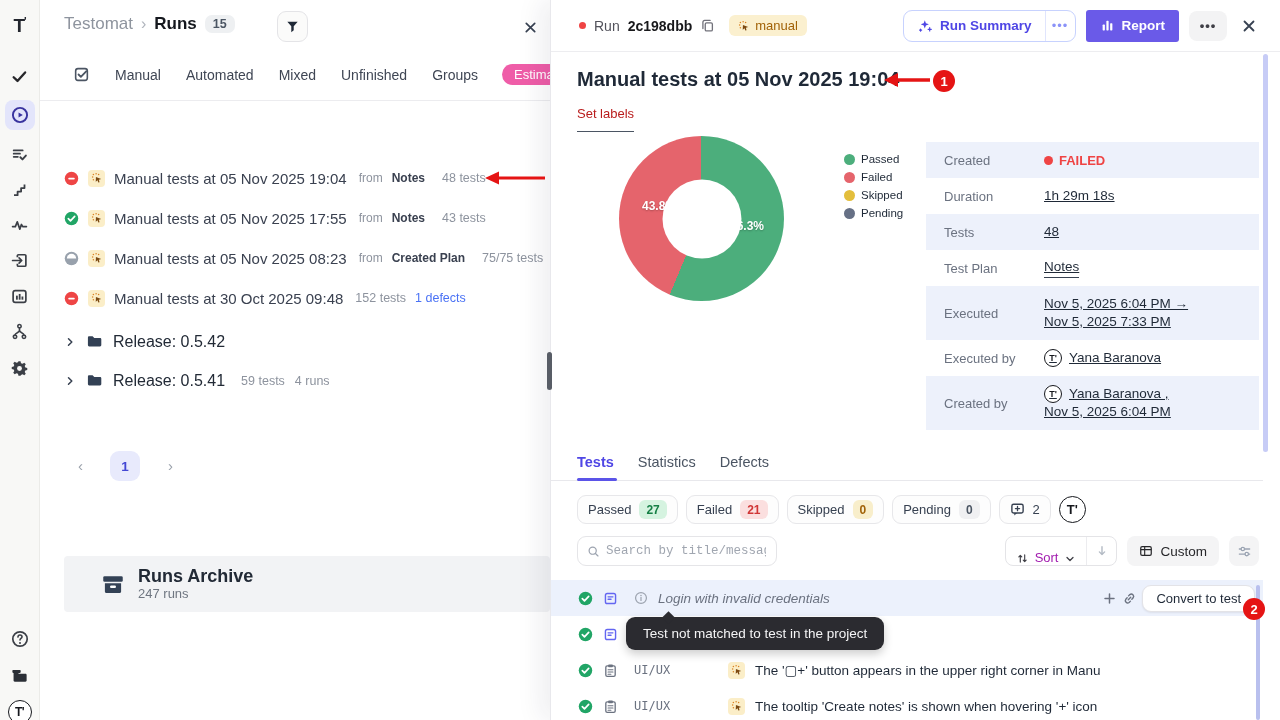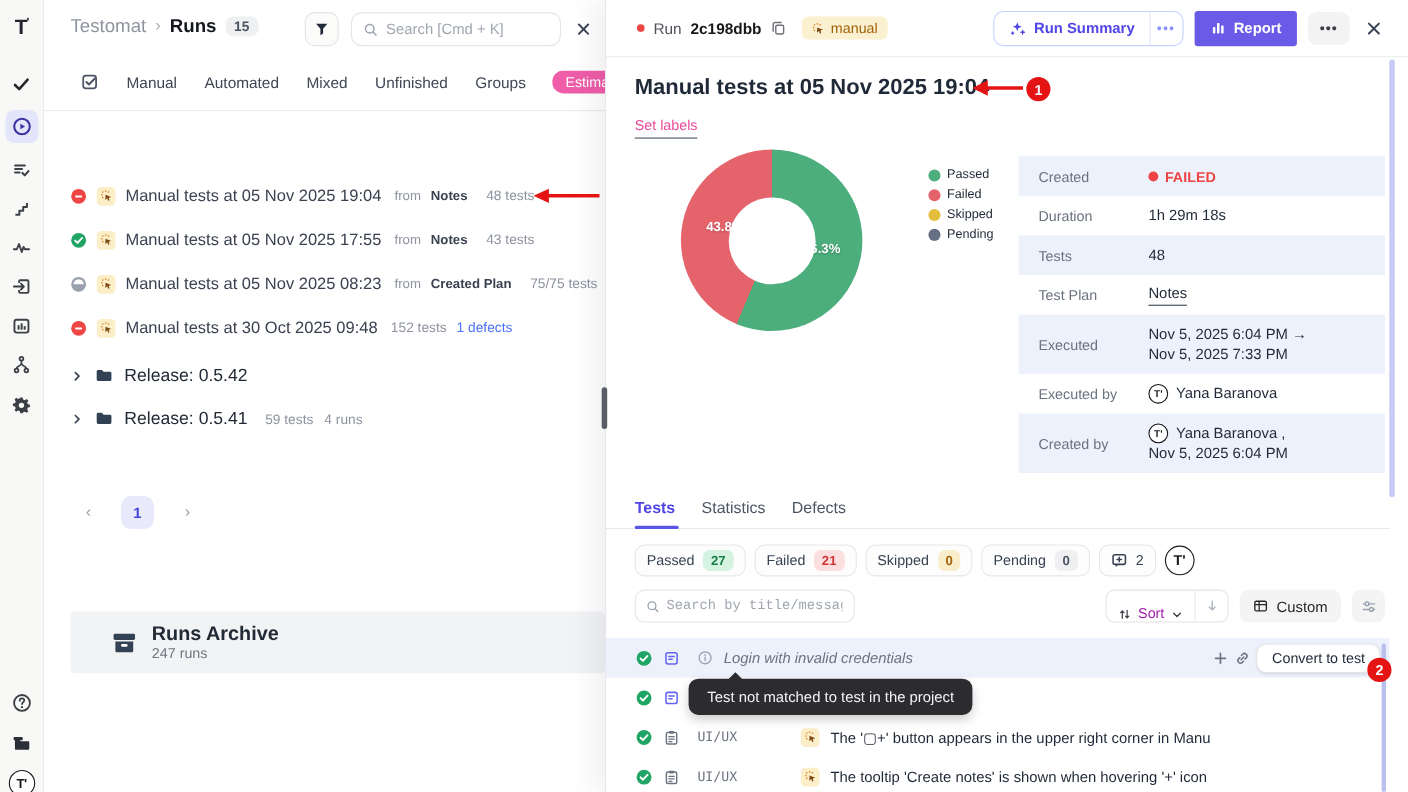--- a/index.html
+++ b/index.html
@@ -68,36 +68,36 @@
   .run-id{font-size:14px;font-weight:700;color:#18181b;}
   .type-badge{display:flex;align-items:center;gap:5px;background:#fbf0cf;border-radius:6px;padding:3px 9px;font-size:13px;color:#a16207;margin-left:6px;}
   .rp-h-right{margin-left:auto;display:flex;align-items:center;gap:10px;}
   .summary-split{display:flex;align-items:stretch;height:32px;border:1px solid #c7d2fe;border-radius:9px;background:#fff;overflow:hidden;}
   .summary-main{display:flex;align-items:center;gap:7px;padding:0 13px;font-size:13.5px;font-weight:600;color:#4f46e5;}
   .summary-menu{width:30px;display:flex;align-items:center;justify-content:center;border-left:1px solid #e0e5fd;color:#8b93f8;font-size:13px;letter-spacing:1px;}
   .report-btn{display:flex;align-items:center;gap:7px;height:32px;padding:0 14px;border-radius:3px;background:#6a5ae8;color:#fff;font-size:13.5px;font-weight:600;}
   .more-btn{width:38px;height:30px;border-radius:8px;background:#f3f3f4;color:#3f3f46;display:flex;align-items:center;justify-content:center;font-size:13px;letter-spacing:1px;font-weight:700;}
 
   .rp-title{position:absolute;left:26px;top:68px;font-size:20px;font-weight:700;color:#1f2937;}
-  .set-labels{position:absolute;left:26px;top:106px;font-size:13px;color:#ec4899;border-bottom:1px solid #4b5563;padding-bottom:4px;cursor:default;}
+  .set-labels{position:absolute;left:26px;top:106px;font-size:13px;color:#b91c1c;border-bottom:1px solid #4b5563;padding-bottom:10px;cursor:default;}
 
   .donut-wrap{position:absolute;left:68px;top:136px;width:165px;height:165px;}
   .donut{width:165px;height:165px;border-radius:50%;position:relative;}
   .donut-hole{position:absolute;left:50%;top:50%;transform:translate(-50%,-50%);width:79px;height:79px;border-radius:50%;background:#fff;}
   .slice-label{position:absolute;transform:translate(-50%,-50%);color:#fff;font-size:12px;font-weight:700;text-shadow:0 1px 2px rgba(0,0,0,.25);}
   .legend{position:absolute;left:293px;top:153px;display:flex;flex-direction:column;gap:6px;}
   .legend-item{display:flex;align-items:center;gap:6px;font-size:11.5px;color:#1f2937;}
   .legend-dot{width:11px;height:11px;border-radius:50%;}
 
   .info-table{position:absolute;left:375px;top:142px;width:333px;}
   .info-row{display:flex;align-items:center;min-height:36px;padding:0 0 0 18px;}
   .info-row.two-line{min-height:54px;align-items:center;}
   .info-row:nth-child(odd){background:#edf1fb;}
   .info-label{width:100px;font-size:13px;color:#6b7280;flex:none;}
-  .info-value{font-size:13.5px;color:#1f2937;line-height:18px;}
+  .info-value{font-size:13.5px;color:#1f2937;line-height:18px;text-decoration:underline;}
   .status-failed{display:flex;align-items:center;gap:6px;color:#ef4444;font-weight:700;font-size:13px;}
   .status-failed .dot-red{width:9px;height:9px;}
   .link-underline{border-bottom:1px solid #374151;padding-bottom:1px;}
   .user-line{display:flex;align-items:center;gap:7px;}
   .mini-avatar{width:18px;height:18px;border:1.4px solid #16181d;border-radius:50%;display:flex;align-items:center;justify-content:center;font-weight:900;font-size:9px;color:#16181d;background:#fff;flex:none;}
 
   .rp-scroll1{position:absolute;left:712px;top:54px;width:5px;height:398px;background:#c7ccf6;border-radius:3px;}
   .rp-scroll2{position:absolute;left:705px;top:585px;width:4px;height:135px;background:#b9c0ee;border-radius:3px;}
 
   .rp-tabs{position:absolute;left:26px;top:454px;display:flex;gap:24px;font-size:14.5px;}
@@ -370,26 +370,20 @@
       <span class="bc-project">Testomat</span>
       <span class="bc-sep">›</span>
       <span class="bc-section">Runs</span>
       <span class="bc-count">15</span>
     </div>
     <div class="lp-filter-btn">
         <svg class="i" width="15" height="15">
           <use href="#sy-funnel"></use>
         </svg>
       </div>
-    <div class="lp-search">
-      <svg class="i" width="14" height="14">
-          <use href="#sy-search"></use>
-        </svg>
-      <input type="text" placeholder="Search [Cmd + K]" style="">
-    </div>
     <div class="lp-close"><svg class="i" width="15" height="15">
           <use href="#sy-x"></use>
         </svg></div>
 
     <div class="lp-tabs">
       <svg class="i" width="17" height="17">
           <use href="#sy-select"></use>
         </svg>
       <span>Manual</span>
       <span>Automated</span>

